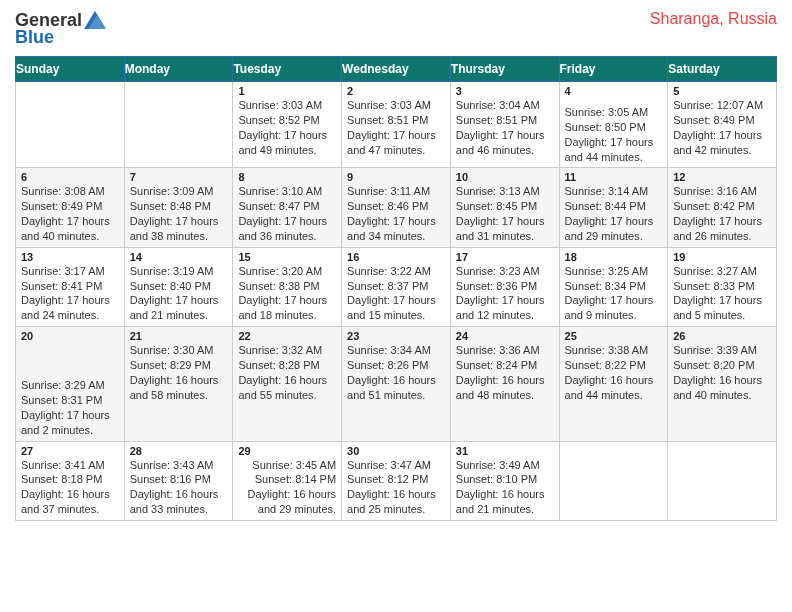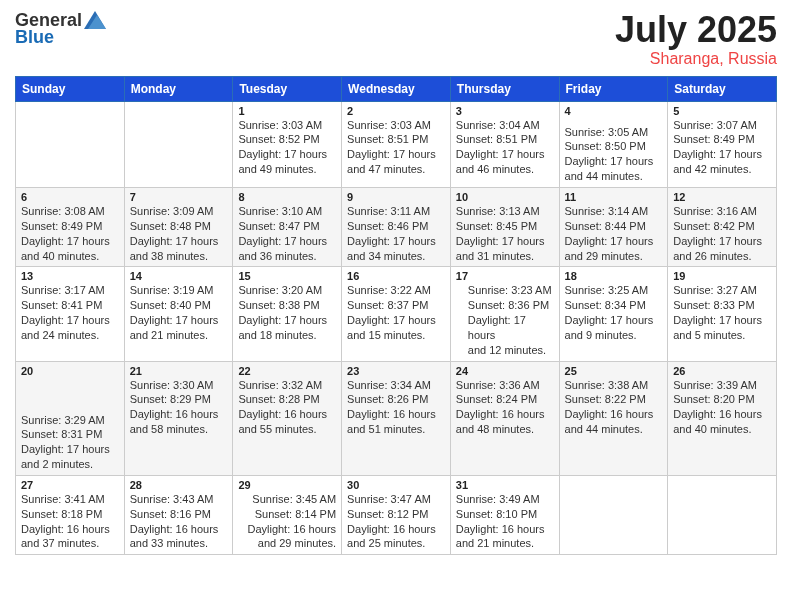--- a/index.html
+++ b/index.html
@@ -47,24 +47,24 @@
     .location-title {
       font-size: 16px;
       color: #ef4444;
     }
     .calendar {
       width: 100%;
       border-collapse: collapse;
       table-layout: fixed;
     }
     .calendar th {
-      background-color: #1d4ed8;
+      background-color: #0f766e;
       color: #fff;
       text-align: left;
-      padding: 5px 6px;
+      padding: 5px 0;
       font-size: 12px;
       font-weight: bold;
       border: 1px solid #2a6db5;
     }
     .calendar td {
       border: 1px solid #ccc;
       vertical-align: top;
       padding: 3px 5px;
       height: 78px;
       font-size: 9.5px;
@@ -103,21 +103,20 @@
           <span class="logo-text-general">General</span>
           <svg width="22" height="18" viewBox="0 0 22 18" style="margin-left:2px;margin-top:-2px;">
             <polygon points="0,18 11,0 22,18" fill="#2a6db5"></polygon>
             <polygon points="4,18 13,4 22,18" fill="#5ba3d9" opacity="0.7"></polygon>
           </svg>
         </div>
         <span class="logo-text-blue" style="margin-top:-4px;">Blue</span>
       </div>
     </div>
     <div class="title-block">
-      <div class="month-title">July 2025</div>
       <div class="location-title">Sharanga, Russia</div>
     </div>
   </div>
 
   <table class="calendar">
     <thead>
       <tr>
         <th>Sunday</th>
         <th>Monday</th>
         <th>Tuesday</th>
@@ -154,21 +153,21 @@
           </td>
           <td>
             <div class="day-number">4</div>
             <div class="day-info" style="white-space: pre-line; margin-top: 8px;">Sunrise: 3:05 AM
 Sunset: 8:50 PM
 Daylight: 17 hours
 and 44 minutes.</div>
           </td>
           <td>
             <div class="day-number">5</div>
-            <div class="day-info" style="white-space: pre-line;">Sunrise: 3:07 AM
+            <div class="day-info" style="white-space: pre-line;">Sunrise: 12:07 AM
 Sunset: 8:49 PM
 Daylight: 17 hours
 and 42 minutes.</div>
           </td>
         </tr>
         <tr>
           <td>
             <div class="day-number">6</div>
             <div class="day-info" style="white-space: pre-line;">Sunrise: 3:08 AM
 Sunset: 8:49 PM
@@ -242,21 +241,21 @@
           </td>
           <td>
             <div class="day-number">16</div>
             <div class="day-info" style="white-space: pre-line;">Sunrise: 3:22 AM
 Sunset: 8:37 PM
 Daylight: 17 hours
 and 15 minutes.</div>
           </td>
           <td>
             <div class="day-number">17</div>
-            <div class="day-info" style="white-space: pre-line; margin-left: 12px;">Sunrise: 3:23 AM
+            <div class="day-info" style="white-space: pre-line;">Sunrise: 3:23 AM
 Sunset: 8:36 PM
 Daylight: 17 hours
 and 12 minutes.</div>
           </td>
           <td>
             <div class="day-number">18</div>
             <div class="day-info" style="white-space: pre-line;">Sunrise: 3:25 AM
 Sunset: 8:34 PM
 Daylight: 17 hours
 and 9 minutes.</div>

